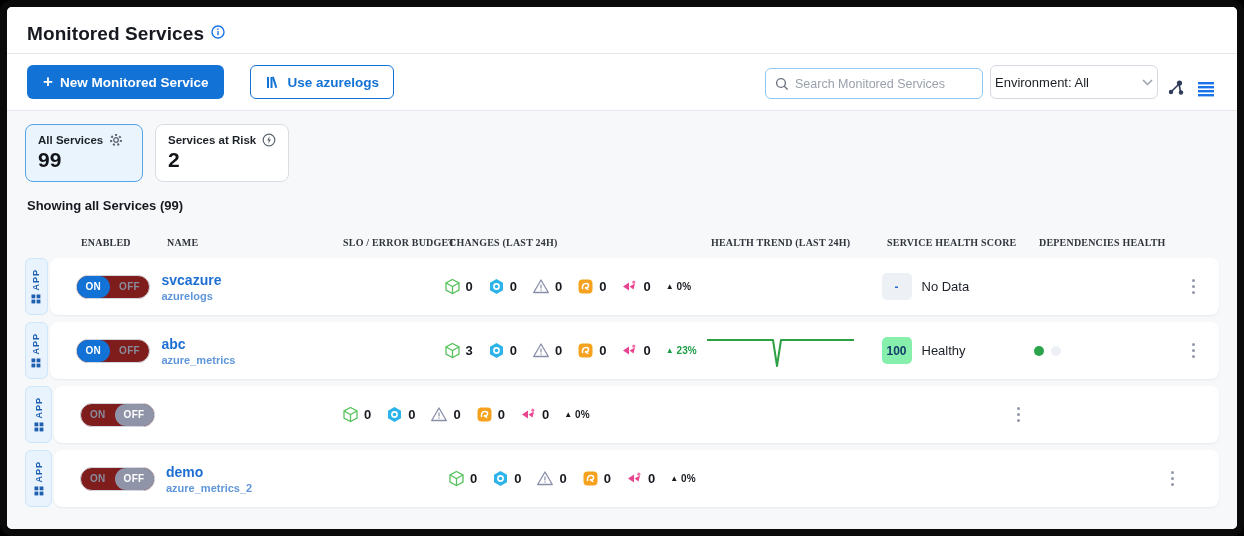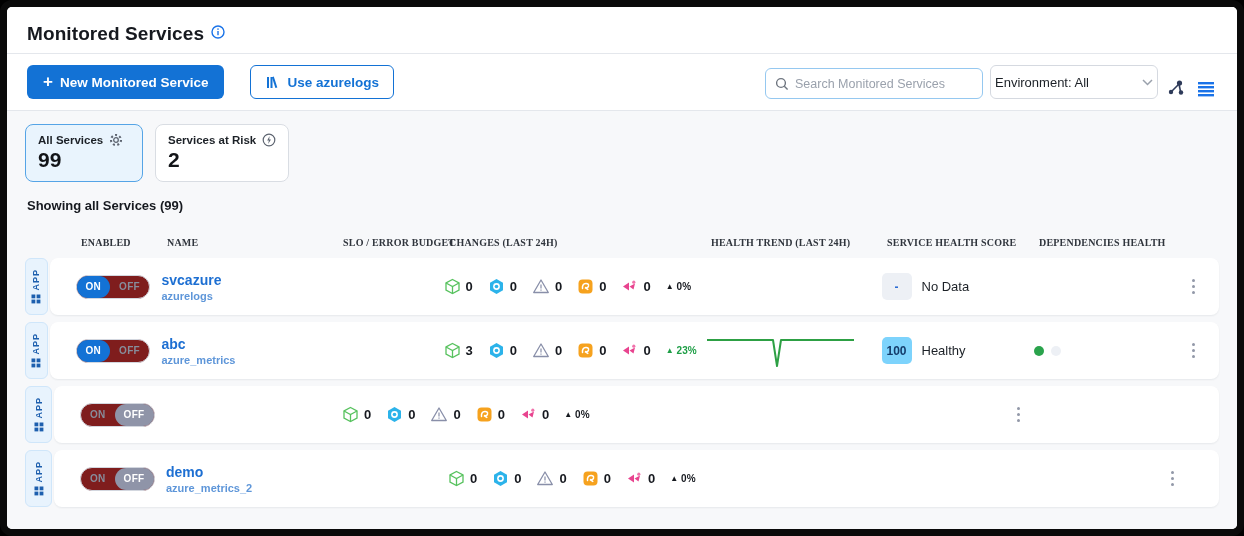--- a/index.html
+++ b/index.html
@@ -56,21 +56,21 @@
   .change-count { font-size:13px; font-weight:800; color:#16191f; }
   .delta { display:flex; align-items:center; gap:3px; font-size:10px; font-weight:800; color:#16191f; }
   .delta.positive { color:#1e9e46; }
   .delta-arrow { font-size:8px; }
 
   .trend-cell svg { display:none; }
 
   .score-cell { display:none; align-items:center; gap:10px; }
   .score-badge { min-width:30px; height:27px; border-radius:5px; display:flex; align-items:center; justify-content:center; font-size:12px; font-weight:800; padding:0 4px; }
   .score-badge.none { background:#edf0f5; color:#2b6cd4; }
-  .score-badge.healthy { background:#7dd3fc; color:#143c6b; }
+  .score-badge.healthy { background:#86efac; color:#143c6b; }
   .score-label { font-size:13px; color:#1c2127; }
 
   .deps-cell { display:flex; align-items:center; gap:7px; }
   .dep-dot { width:10px; height:10px; border-radius:50%; }
   .dep-dot.healthy { background:#2aa34c; }
   .dep-dot.unknown { background:#edf0f5; }
 
   .kebab { display:flex; flex-direction:column; gap:2.5px; align-items:center; justify-self:end; margin-right:14px; cursor:pointer; padding:4px; background:none; border:none; }
   .kebab i { width:3.5px; height:3.5px; border-radius:50%; background:#9298a8; display:block; }
 </style>

